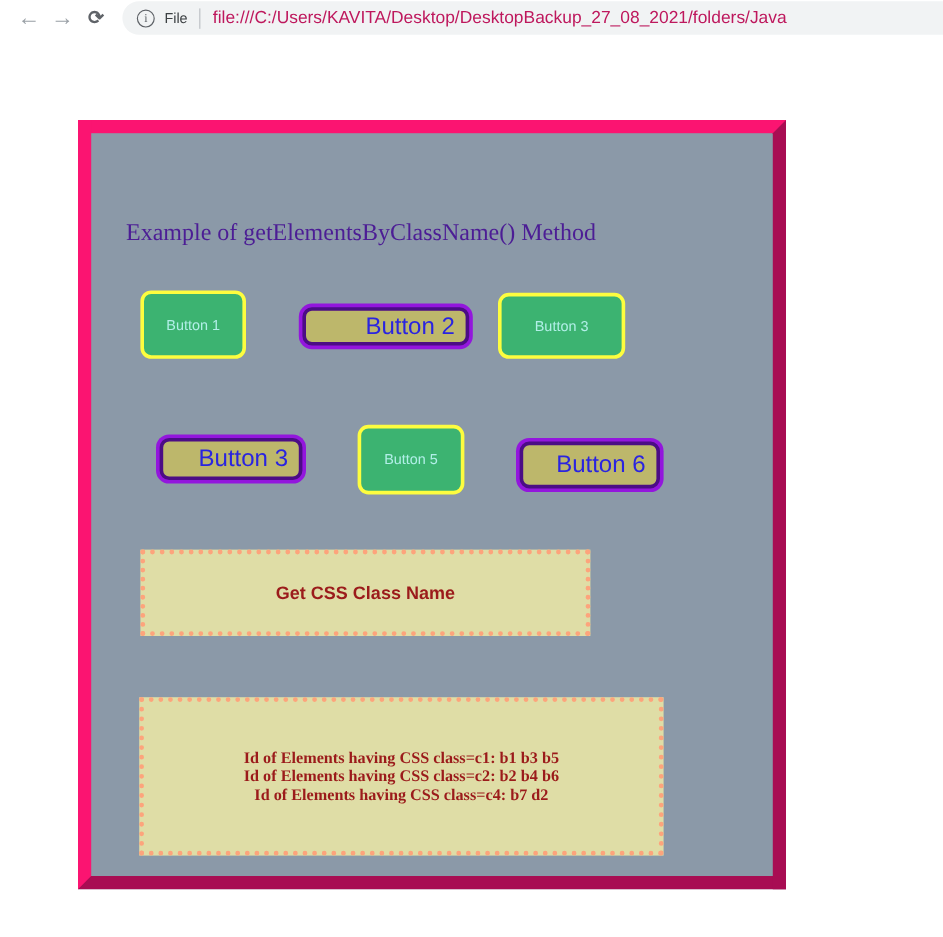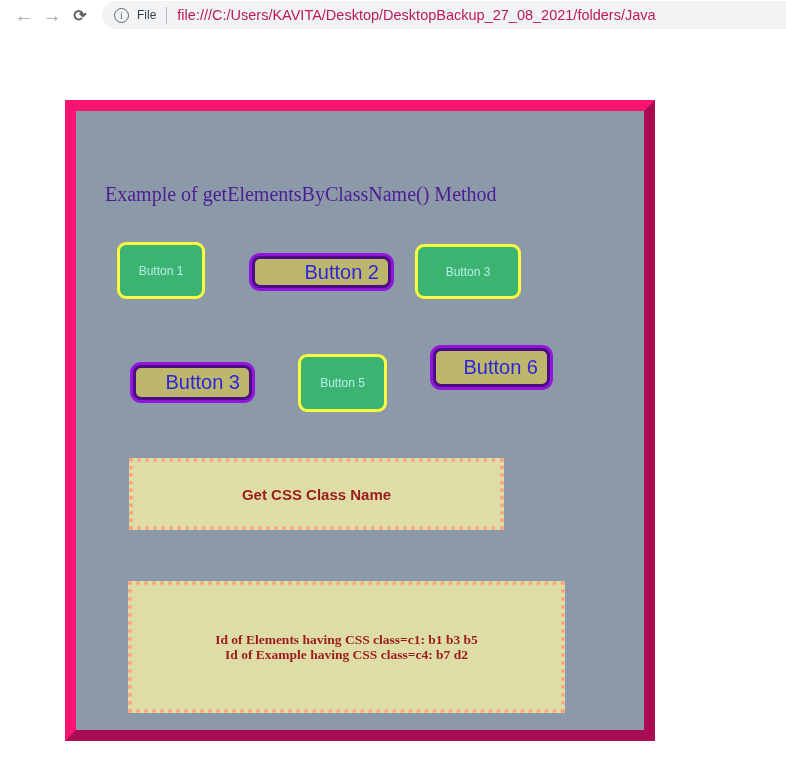--- a/index.html
+++ b/index.html
@@ -32,25 +32,25 @@
   .btn.green { background:#3cb371; border:3px solid #fdfd3f; border-radius:9px;
                color:#b2efe8; font-size:12px; justify-content:center; }
   .btn.khaki { background:#bdb76b; border:3px solid #4b0d85; box-shadow:0 0 0 3px #9316dd;
                border-radius:8px; color:#2a24e0; font-size:20px;
                justify-content:flex-end; padding-right:9px; }
   .b1 { left:41px;  top:131px; width:88px;  height:57px; }
   .b2 { left:176px; top:145px; width:139px; height:32px; }
   .b3 { left:339px; top:133px; width:106px;  height:55px; }
   .b4 { left:57px;  top:254px; width:119px; height:35px; }
   .b5 { left:222px; top:243px; width:89px;  height:58px; }
-  .b6 { left:357px; top:237px; width:117px; height:39px; }
+  .b6 { left:357px; top:257px; width:117px; height:39px; }
 
   .panel { position:absolute; background:#dfdda6; border:4px dotted #fda47c;
            color:#9b1b1b; display:flex; flex-direction:column;
-           align-items:center; justify-content:center; text-align:center;margin-left:12px; }
+           align-items:center; justify-content:center; text-align:center; }
   .get-btn { left:41px; top:347px; width:375px; height:72px;
              font-weight:bold; font-size:15px; cursor:pointer; }
   .result-box { left:40px; top:470px; width:437px; height:132px;
                 font-family:"Liberation Serif", serif; font-weight:bold;
                 font-size:13.5px; line-height:15.5px; }
 </style>
 </head>
 <body>
 
 <div class="browser-bar">
@@ -72,15 +72,16 @@
   <div class="btn khaki b2">Button 2</div>
   <div class="btn green b3">Button 3</div>
   <div class="btn khaki b4">Button 3</div>
   <div class="btn green b5">Button 5</div>
   <div class="btn khaki b6">Button 6</div>
 
   <div class="panel get-btn">Get CSS Class Name</div>
 
   <div class="panel result-box">
     <span>Id of Elements having CSS class=c1: b1 b3 b5</span>
-    <span>Id of Example having CSS class=c4: b7 d2</span>
+    <span>Id of Elements having CSS class=c2: b2 b4 b6</span>
+    <span>Id of Elements having CSS class=c4: b7 d2</span>
   </div>
 </div>
 
 </body></html>

